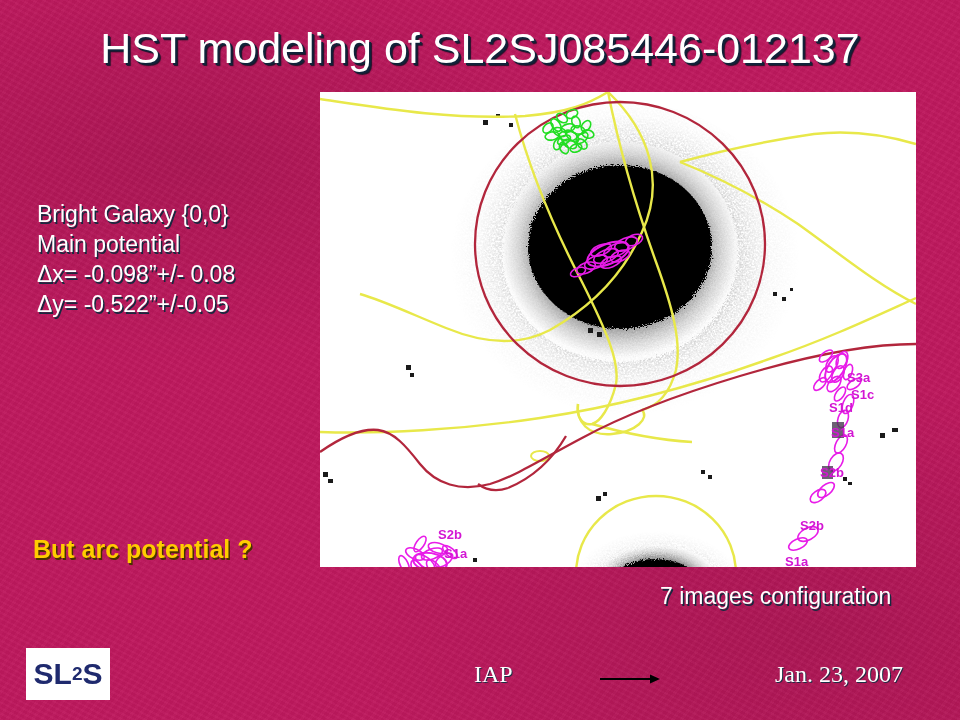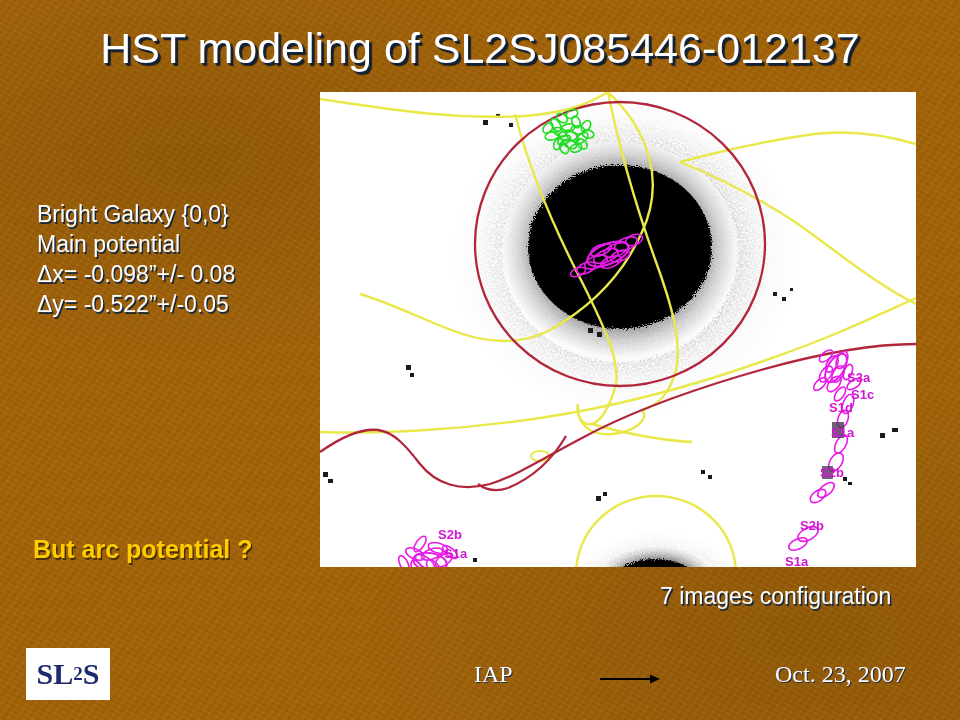--- a/index.html
+++ b/index.html
@@ -6,21 +6,21 @@
   body{
     width:960px;height:720px;overflow:hidden;
     font-family:"Liberation Sans", sans-serif;
     background:#5a7ba3;
   }
   .slide{
     position:relative;width:960px;height:720px;
     background:
       radial-gradient(ellipse 120% 90% at 62% 58%, rgba(126,156,189,0.55) 0%, rgba(108,140,176,0.25) 40%, rgba(62,92,128,0.0) 72%),
       linear-gradient(135deg,#46688f 0%,#5c7da5 28%,#6a8cb2 52%,#567architecture 52%,#54769f 78%,#3f6189 100%);
-    background-color:#a16207;
+    background-color:#be185d;
   }
   .slide::before{
     content:"";position:absolute;inset:0;
     background:
       repeating-linear-gradient(27deg, rgba(255,255,255,0.022) 0px, rgba(255,255,255,0.022) 2px, rgba(0,0,0,0.018) 2px, rgba(0,0,0,0.018) 5px),
       repeating-linear-gradient(-54deg, rgba(255,255,255,0.018) 0px, rgba(255,255,255,0.018) 3px, rgba(0,0,0,0.015) 3px, rgba(0,0,0,0.015) 7px),
       radial-gradient(ellipse 60% 40% at 20% 22%, rgba(0,0,0,0.10), rgba(0,0,0,0) 70%),
       radial-gradient(ellipse 70% 50% at 85% 88%, rgba(0,0,0,0.10), rgba(0,0,0,0) 70%);
     pointer-events:none;
   }
@@ -60,21 +60,21 @@
     position:absolute;left:660px;top:583px;
     font-size:23px;color:#ffffff;
     text-shadow:1.5px 1.5px 0 #16293f;white-space:nowrap;
   }
 
   
   .logo{
     position:absolute;left:26px;top:648px;width:84px;height:52px;
     background:#ffffff;
     display:flex;align-items:center;justify-content:center;
-    font-family:Liberation Serif, serif;
+    font-family:Liberation Sans, sans-serif;
     font-size:30px;font-weight:bold;color:#1f2a6e;letter-spacing:0px;
   }
   .logo sup{font-size:19px;vertical-align:super;line-height:0;}
   .foot-iap{
     position:absolute;left:474px;top:661px;
     font-family:"Liberation Serif", serif;font-size:24px;color:#ffffff;
     text-shadow:1px 1px 0 #1b2e45;
   }
   .foot-arrow{
     position:absolute;left:600px;top:672px;width:60px;height:14px;
@@ -115,21 +115,21 @@
       <sup>2</sup>
       <span>S</span>
     </div>
   <div class="foot-iap">IAP</div>
   <div class="foot-arrow">
     <svg viewBox="0 0 60 14" width="60" height="14" aria-hidden="true">
       <line x1="0" y1="7" x2="50" y2="7" stroke="#000" stroke-width="2.2"></line>
       <polygon points="50,2.5 60,7 50,11.5" fill="#000"></polygon>
     </svg>
   </div>
-  <div class="foot-date">Oct. 23,  2007</div>
+  <div class="foot-date">Jan. 23,  2007</div>
 
   <div class="figure">
     <svg viewBox="0 0 596 475" preserveAspectRatio="none">
       <defs>
         <radialGradient id="gal1" cx="50%" cy="48%" r="50%">
           <stop offset="0%" stop-color="#000000"></stop>
           <stop offset="38%" stop-color="#000000"></stop>
           <stop offset="55%" stop-color="#2b2b2b"></stop>
           <stop offset="70%" stop-color="#8e8e8e"></stop>
           <stop offset="85%" stop-color="#d2d2d2"></stop>

